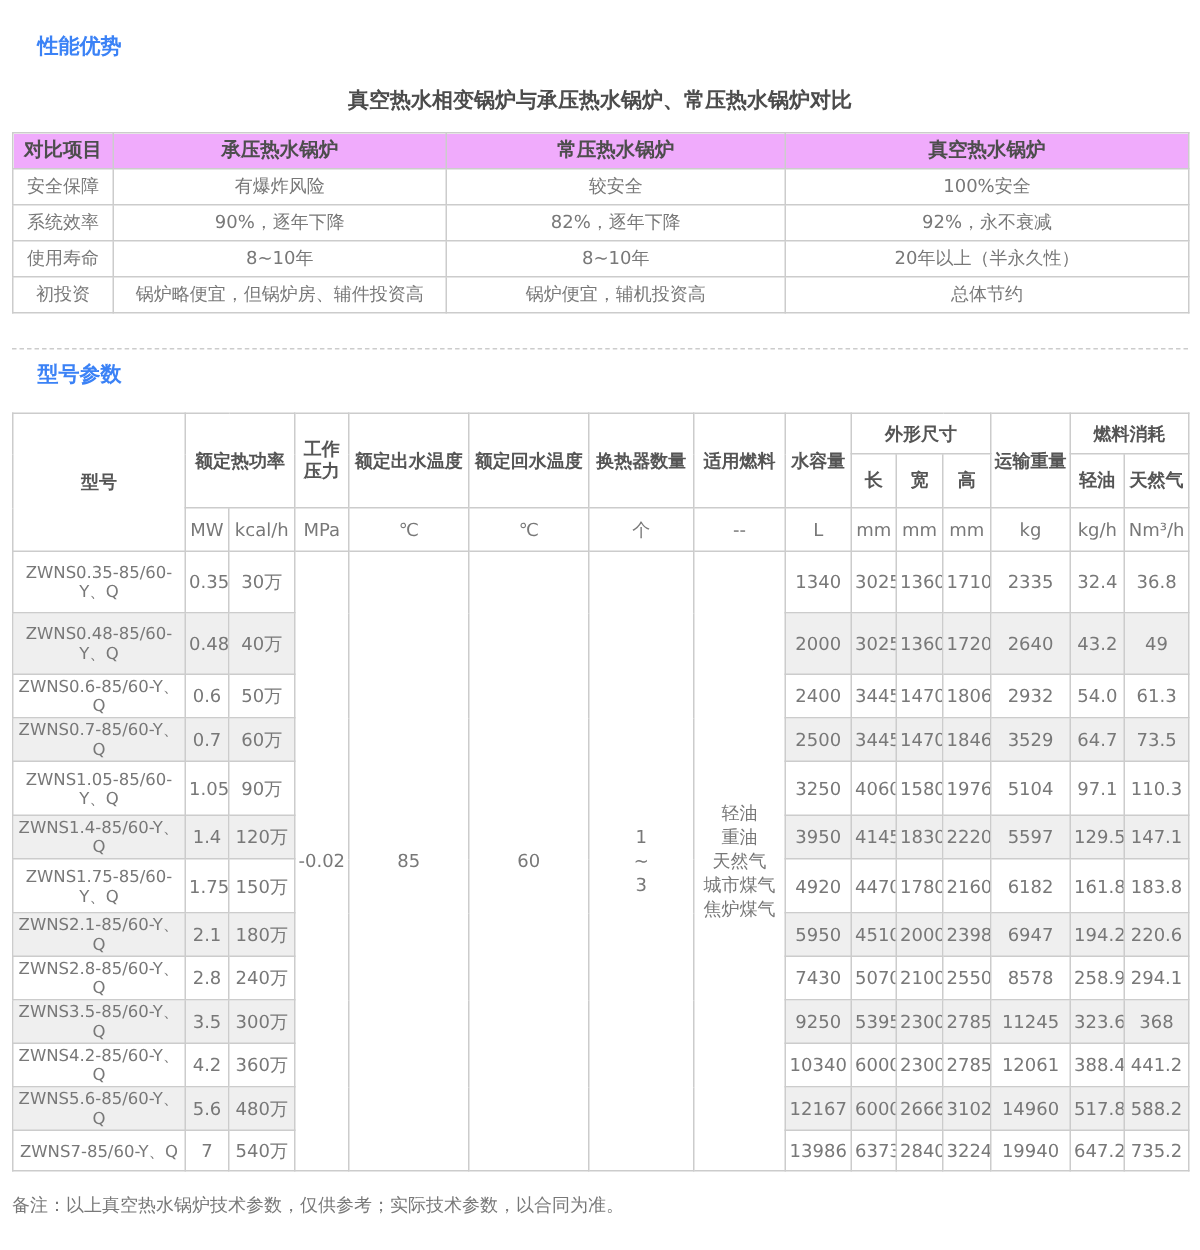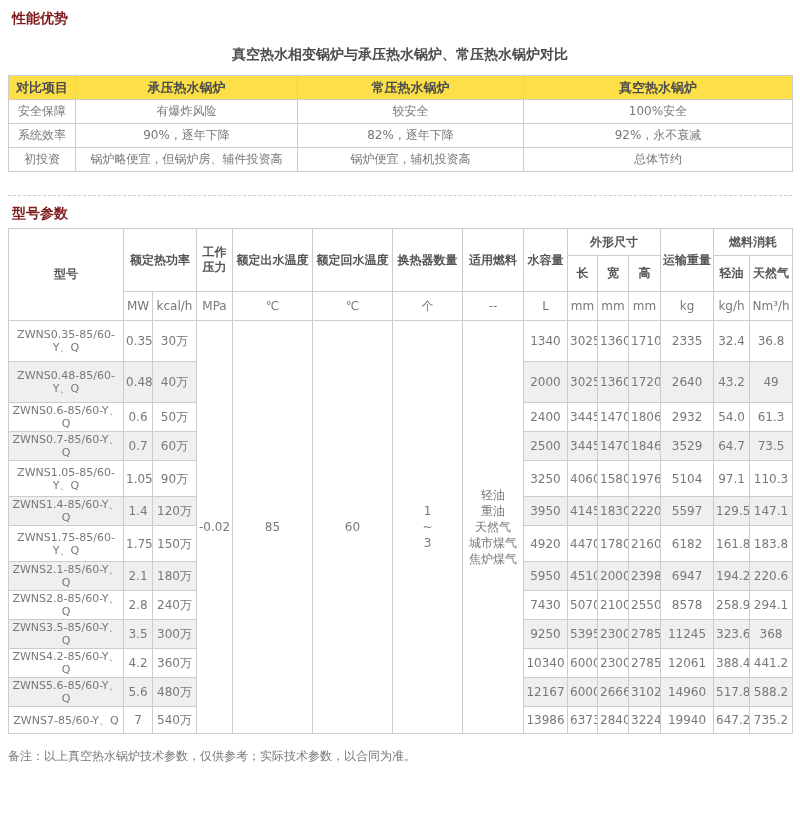--- a/index.html
+++ b/index.html
@@ -2,36 +2,36 @@
 <html><head>
 <meta charset="utf-8">
 <style>
   html,body { margin:0; background:#ffffff; }
   body {
     width:784px; padding:6px 8px 10px 8px;
     font-family:"DejaVu Sans","Liberation Sans",sans-serif;
     color:#787878;
   }
   .sec-heading {
-    color:#7f1d1d; font-size:14px; font-weight:bold;
-    line-height:16px; margin:4px;
+    color:#3b82f6; font-size:14px; font-weight:bold;
+    line-height:16px; margin:17px;
   }
   .tbl-title {
     text-align:center; color:#4c4c4c; font-weight:bold;
     font-size:14px; line-height:16px; margin:20px 0 0 0;
   }
   table { border-collapse:collapse; table-layout:fixed; width:784px; }
   td,th {
     border:1px solid #cccccc; text-align:center; vertical-align:middle;
     padding:1px 2px; overflow:hidden; box-sizing:border-box;
   }
   
   .cmp { margin-top:13px; }
   .cmp th {
-    background:#fde047; color:#4d4d4d; font-size:13px;
+    background:#f0abfc; color:#4d4d4d; font-size:13px;
     font-weight:bold; height:24px; line-height:16px;
   }
   .cmp td { height:24px; font-size:12px; color:#787878; line-height:15px;border-radius:10px; }
   
   .divider { margin-top:23px; border-top:1px dashed #cccccc; height:0; }
   .specs-heading { margin-top:9px; }
   
   .spec { margin-top:7px; }
   .spec th {
     background:#ffffff; color:#555555; font-size:12px;
@@ -74,20 +74,26 @@
         <td>安全保障</td>
         <td>有爆炸风险</td>
         <td>较安全</td>
         <td>100%安全</td>
       </tr>
       <tr>
         <td>系统效率</td>
         <td>90%，逐年下降</td>
         <td>82%，逐年下降</td>
         <td>92%，永不衰减</td>
+      </tr>
+      <tr>
+        <td>使用寿命</td>
+        <td>8~10年</td>
+        <td>8~10年</td>
+        <td>20年以上（半永久性）</td>
       </tr>
       <tr>
         <td>初投资</td>
         <td>锅炉略便宜，但锅炉房、辅件投资高</td>
         <td>锅炉便宜，辅机投资高</td>
         <td>总体节约</td>
       </tr>
     </tbody>
 </table>
 

